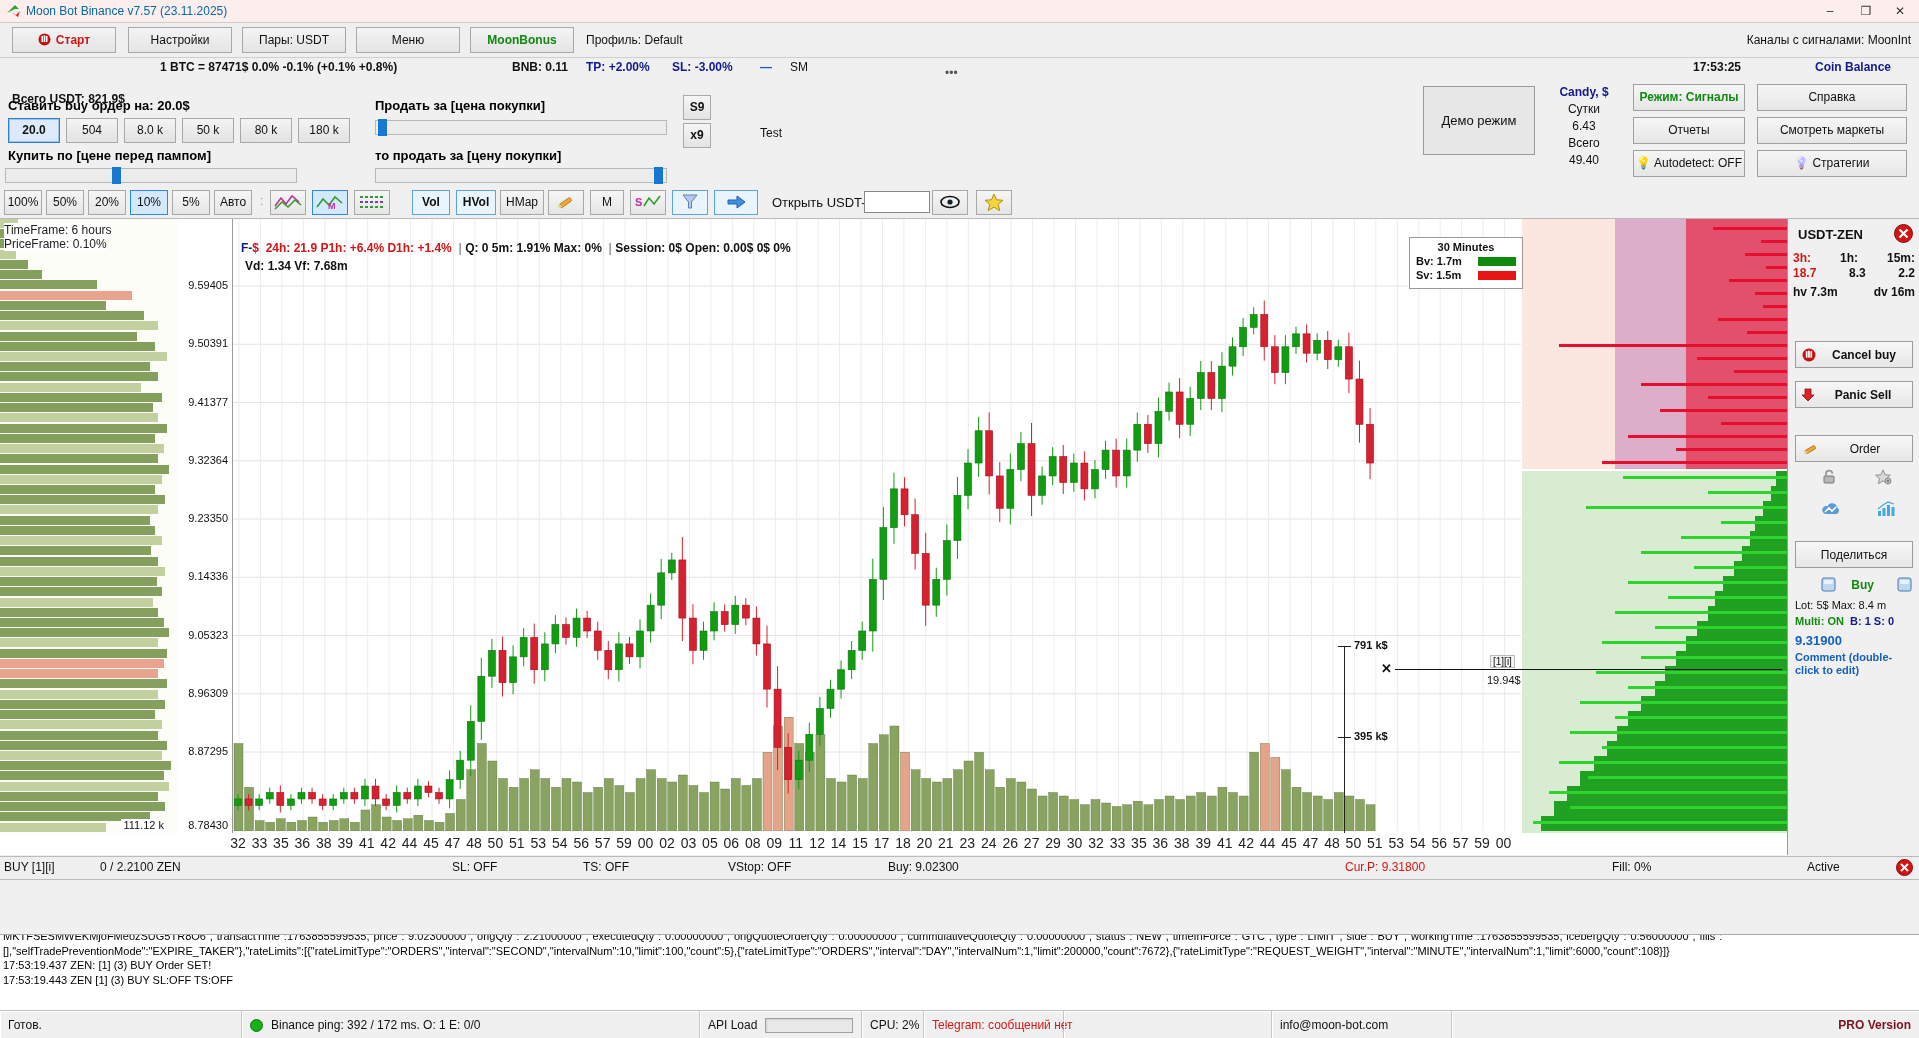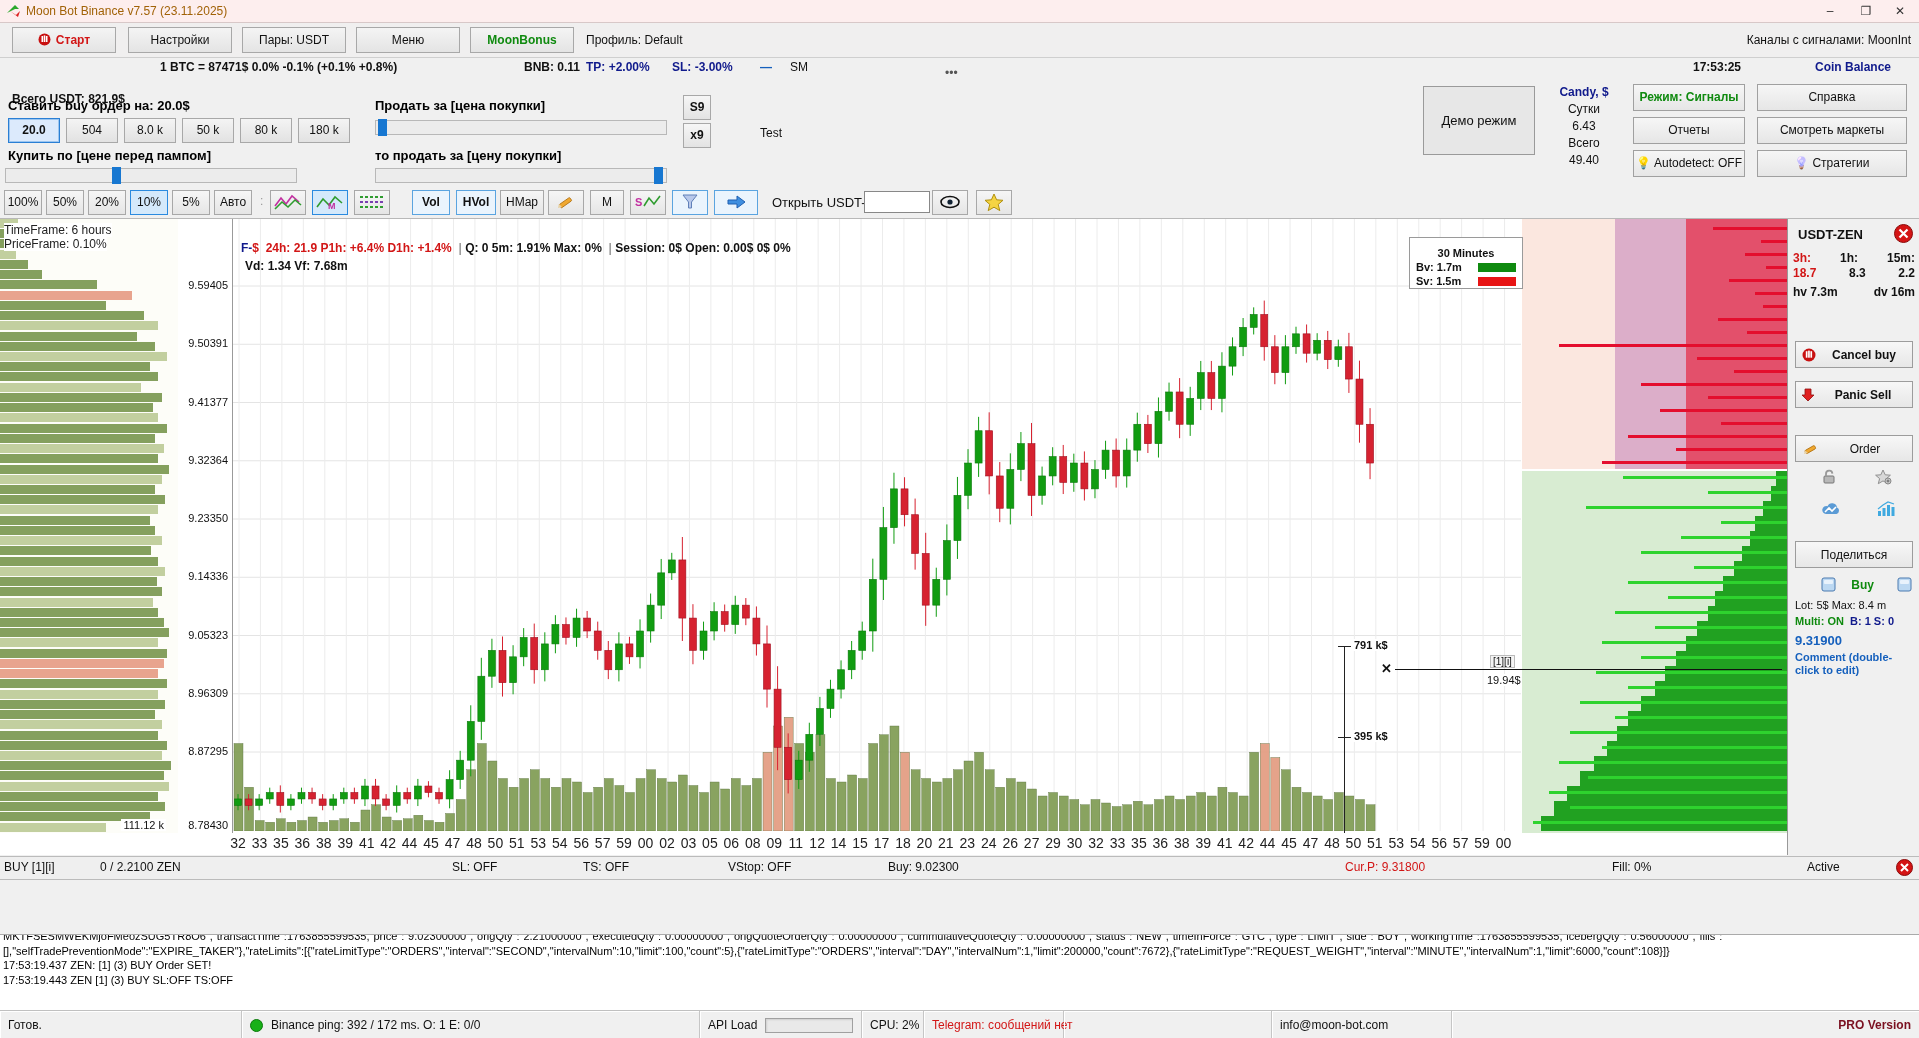--- a/index.html
+++ b/index.html
@@ -1,21 +1,21 @@
 <!DOCTYPE html>
 <html><head>
 <meta charset="utf-8">
 <style>
   html,body{margin:0;padding:0;background:#888;}
   #app{position:relative;width:1919px;height:1038px;background:#f0f0f0;overflow:hidden;
        font-family:"Liberation Sans",sans-serif;font-size:12px;color:#111;}
   .abs{position:absolute;}
   
   .titlebar{position:absolute;left:0;top:0;width:1919px;height:22px;background:#fdeeee;border-bottom:1px solid #d8c8c8;}
-  .title-text{position:absolute;left:26px;top:4px;font-size:12px;color:#a16207;}
+  .title-text{position:absolute;left:26px;top:4px;font-size:12px;color:#0369a1;}
   .winbtn{position:absolute;top:0;width:34px;height:22px;text-align:center;line-height:22px;font-size:12px;color:#333;}
   
   .menubar{position:absolute;left:0;top:23px;width:1919px;height:34px;background:#f0efef;border-bottom:1px solid #cfcfcf;}
   .mbtn{position:absolute;top:4px;height:26px;background:linear-gradient(#f4f4f4,#e4e4e4);border:1px solid #a8a8a8;
         text-align:center;line-height:24px;font-size:12px;box-sizing:border-box;}
   
   .statusrow{position:absolute;left:0;top:58px;width:1919px;height:18px;background:#f0f0f0;font-size:12px;font-weight:bold;}
   .statusrow span{position:absolute;top:2px;white-space:nowrap;}
   
   .cp-label{position:absolute;font-size:13px;font-weight:bold;color:#000;white-space:nowrap;}
@@ -108,21 +108,21 @@
     <div class="mbtn" style="left:242px;width:104px;">Пары: USDT</div>
     <div class="mbtn" style="left:356px;width:104px;">Меню</div>
     <div class="mbtn" style="left:470px;width:104px;color:#0f8a0f;font-weight:bold;">MoonBonus</div>
     <span class="abs" style="left:586px;top:10px;font-size:12px;">Профиль: Default</span>
     <span class="abs" style="right:8px;top:10px;font-size:12px;">Каналы с сигналами: MoonInt</span>
   </div>
 
   <div class="statusrow">
     <span style="left:12px;margin-top:32px;">Всего USDT: 821.9$</span>
     <span style="left:160px;">1 BTC = 87471$  0.0% -0.1% (+0.1% +0.8%)</span>
-    <span style="left:488px;padding-left:36px;">BNB: 0.11</span>
+    <span style="left:476px;padding-left:36px;">BNB: 0.11</span>
     <span style="left:586px;" class="navy">TP: +2.00%</span>
     <span style="left:672px;" class="navy">SL: -3.00%</span>
     <span style="left:760px;color:#1560bd;">—</span>
     <span style="left:790px;font-weight:normal;">SM</span>
     <span style="left:945px;top:8px;color:#555;font-weight:normal;">•••</span>
     <span style="right:178px;">17:53:25</span>
     <span style="right:28px;" class="navy">Coin Balance</span>
   </div>
 
   <div>
@@ -722,21 +722,21 @@
           <rect x="1133.56" y="205.27629999999905" width="7" height="38.7600000000003" fill="#d62230" stroke="#a01020" stroke-width="0.6"></rect>
         </svg>
       <div class="chead">
         <span class="navy">F-</span><span class="red">$</span>&nbsp;
         <span class="red">24h: 21.9  P1h: +6.4%  D1h: +1.4%</span>
         <span style="color:#999;">&nbsp;|&nbsp;</span><span>Q: 0  5m: 1.91%  Max: 0%</span>
         <span style="color:#999;">&nbsp;|&nbsp;</span><span>Session: 0$  Open: 0.00$  0$  0%</span>
       </div>
       <div class="chead2">Vd: 1.34 Vf: 7.68m</div>
       <div class="legend">
-        <div style="text-align:center;margin-top:9px;">30 Minutes</div>
+        <div style="text-align:center;margin-top:3px;">30 Minutes</div>
         <div class="lrow">
             <span>Bv: 1.7m</span>
             <span class="lswatch" style="background:#0f8a0f;"></span>
           </div>
         <div class="lrow">
             <span>Sv: 1.5m</span>
             <span class="lswatch" style="background:#e81515;"></span>
           </div>
       </div>
     </div>

